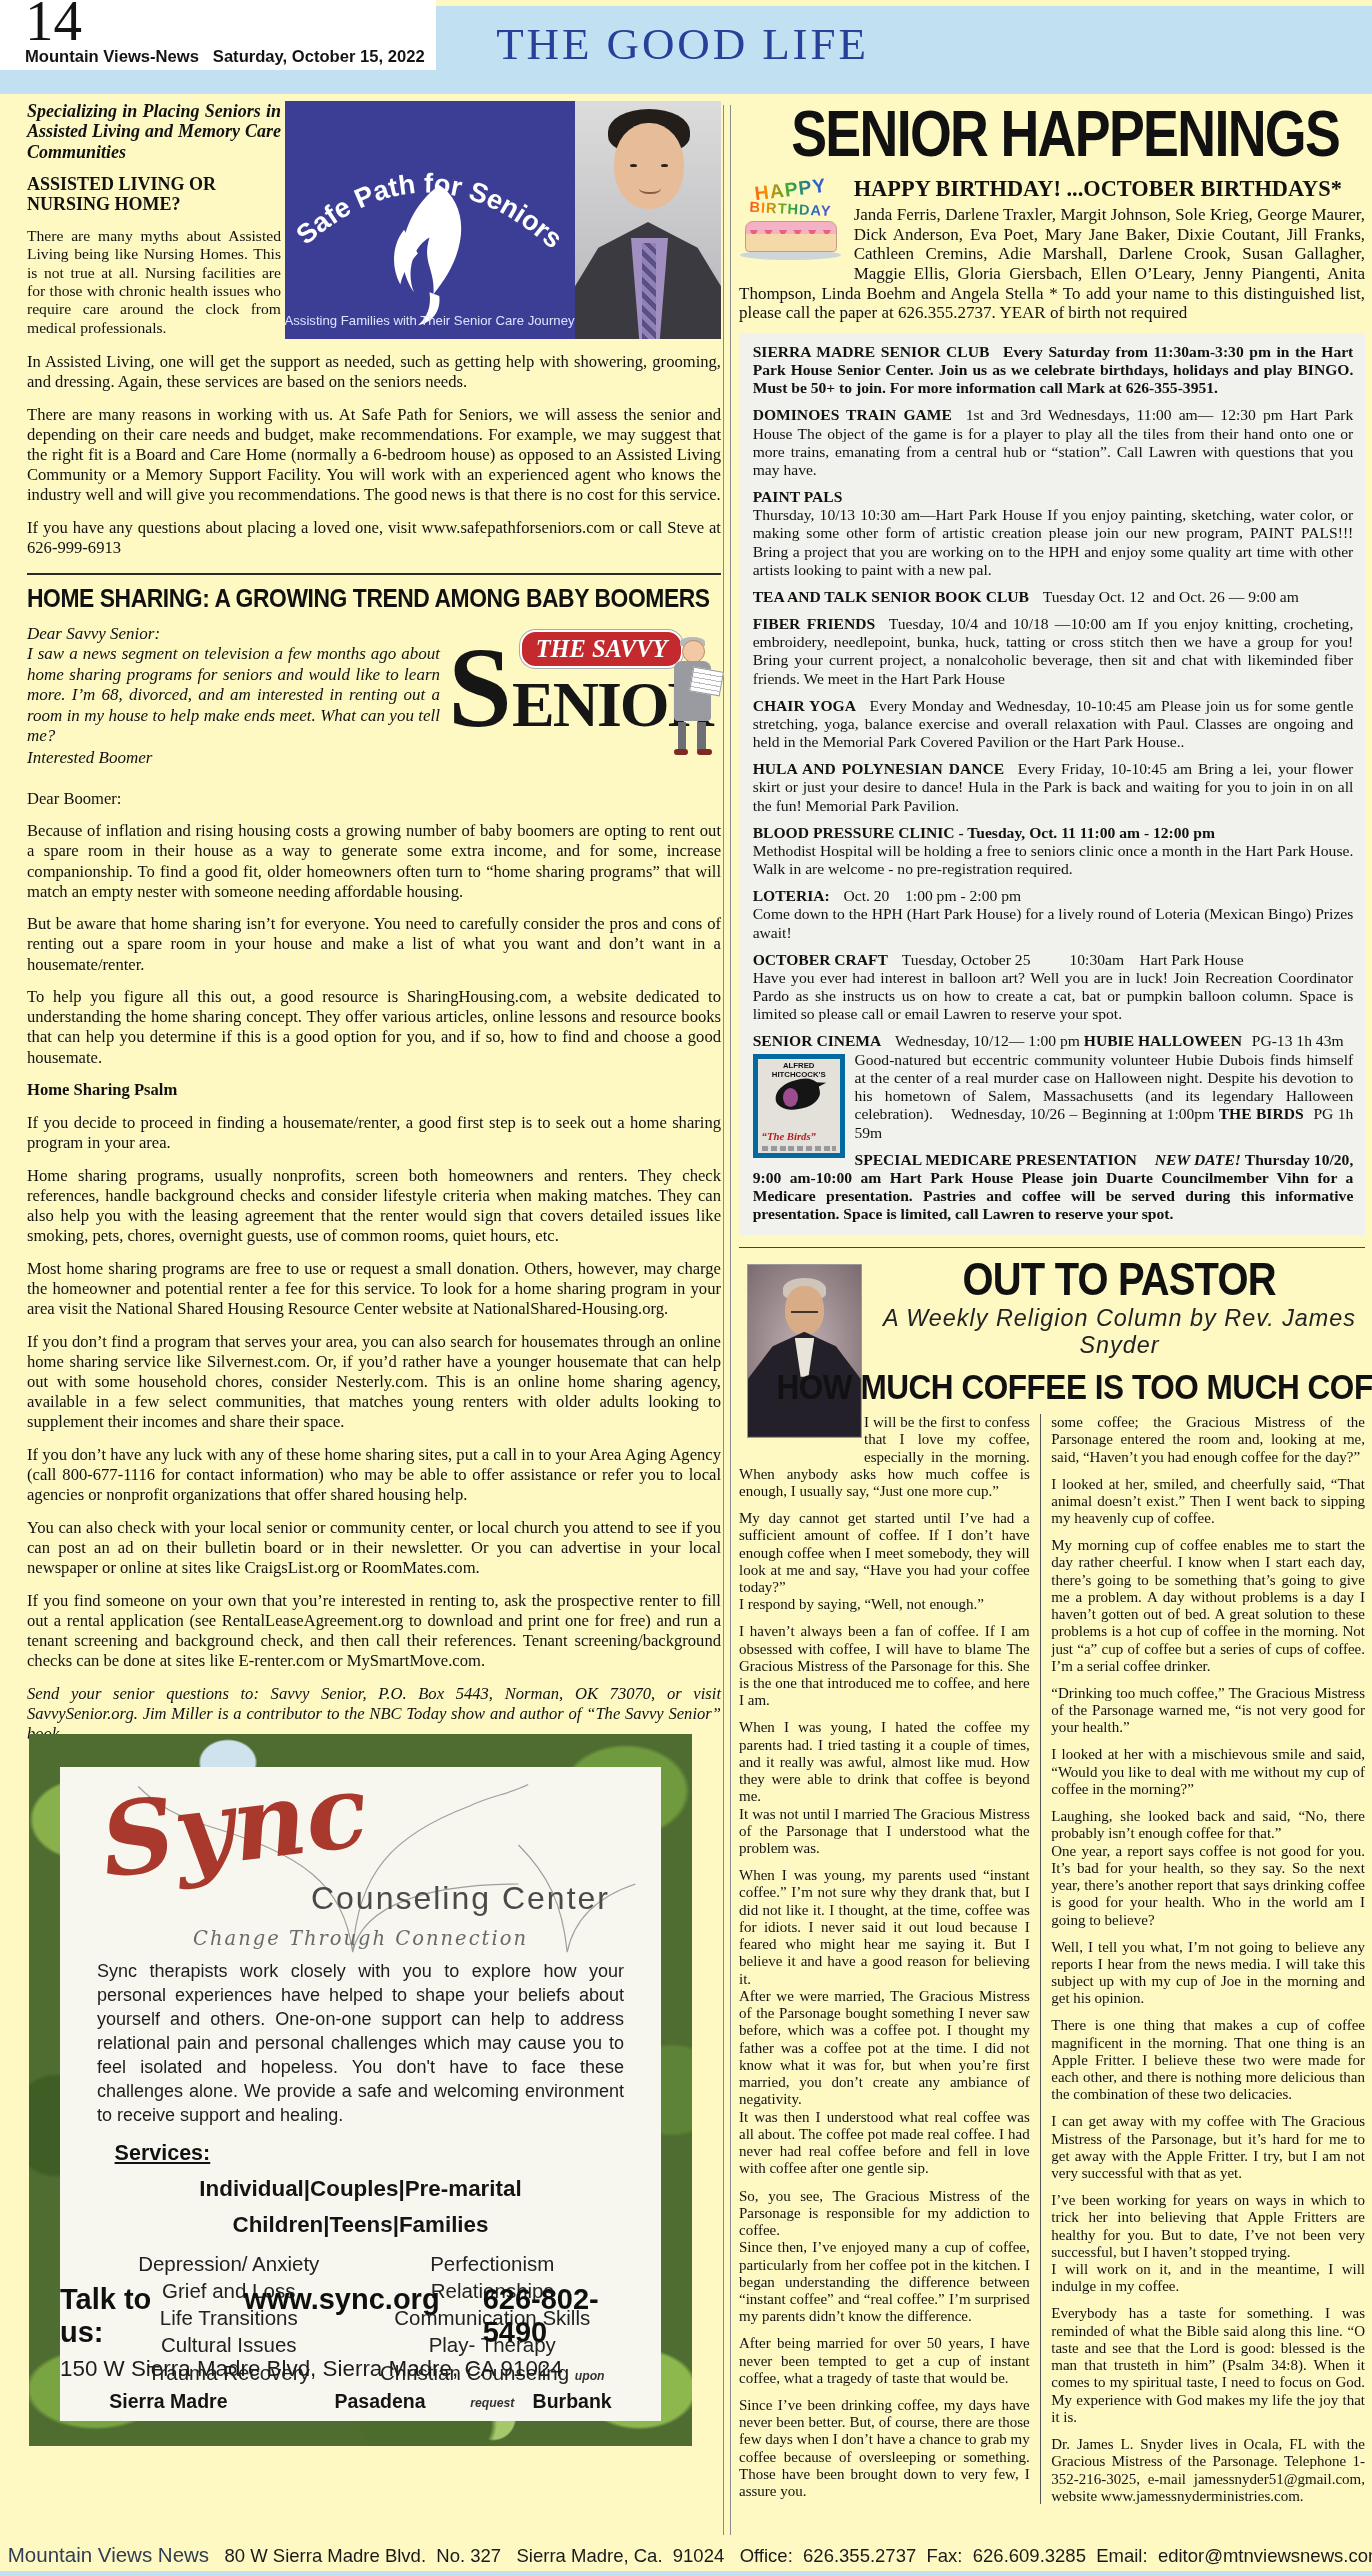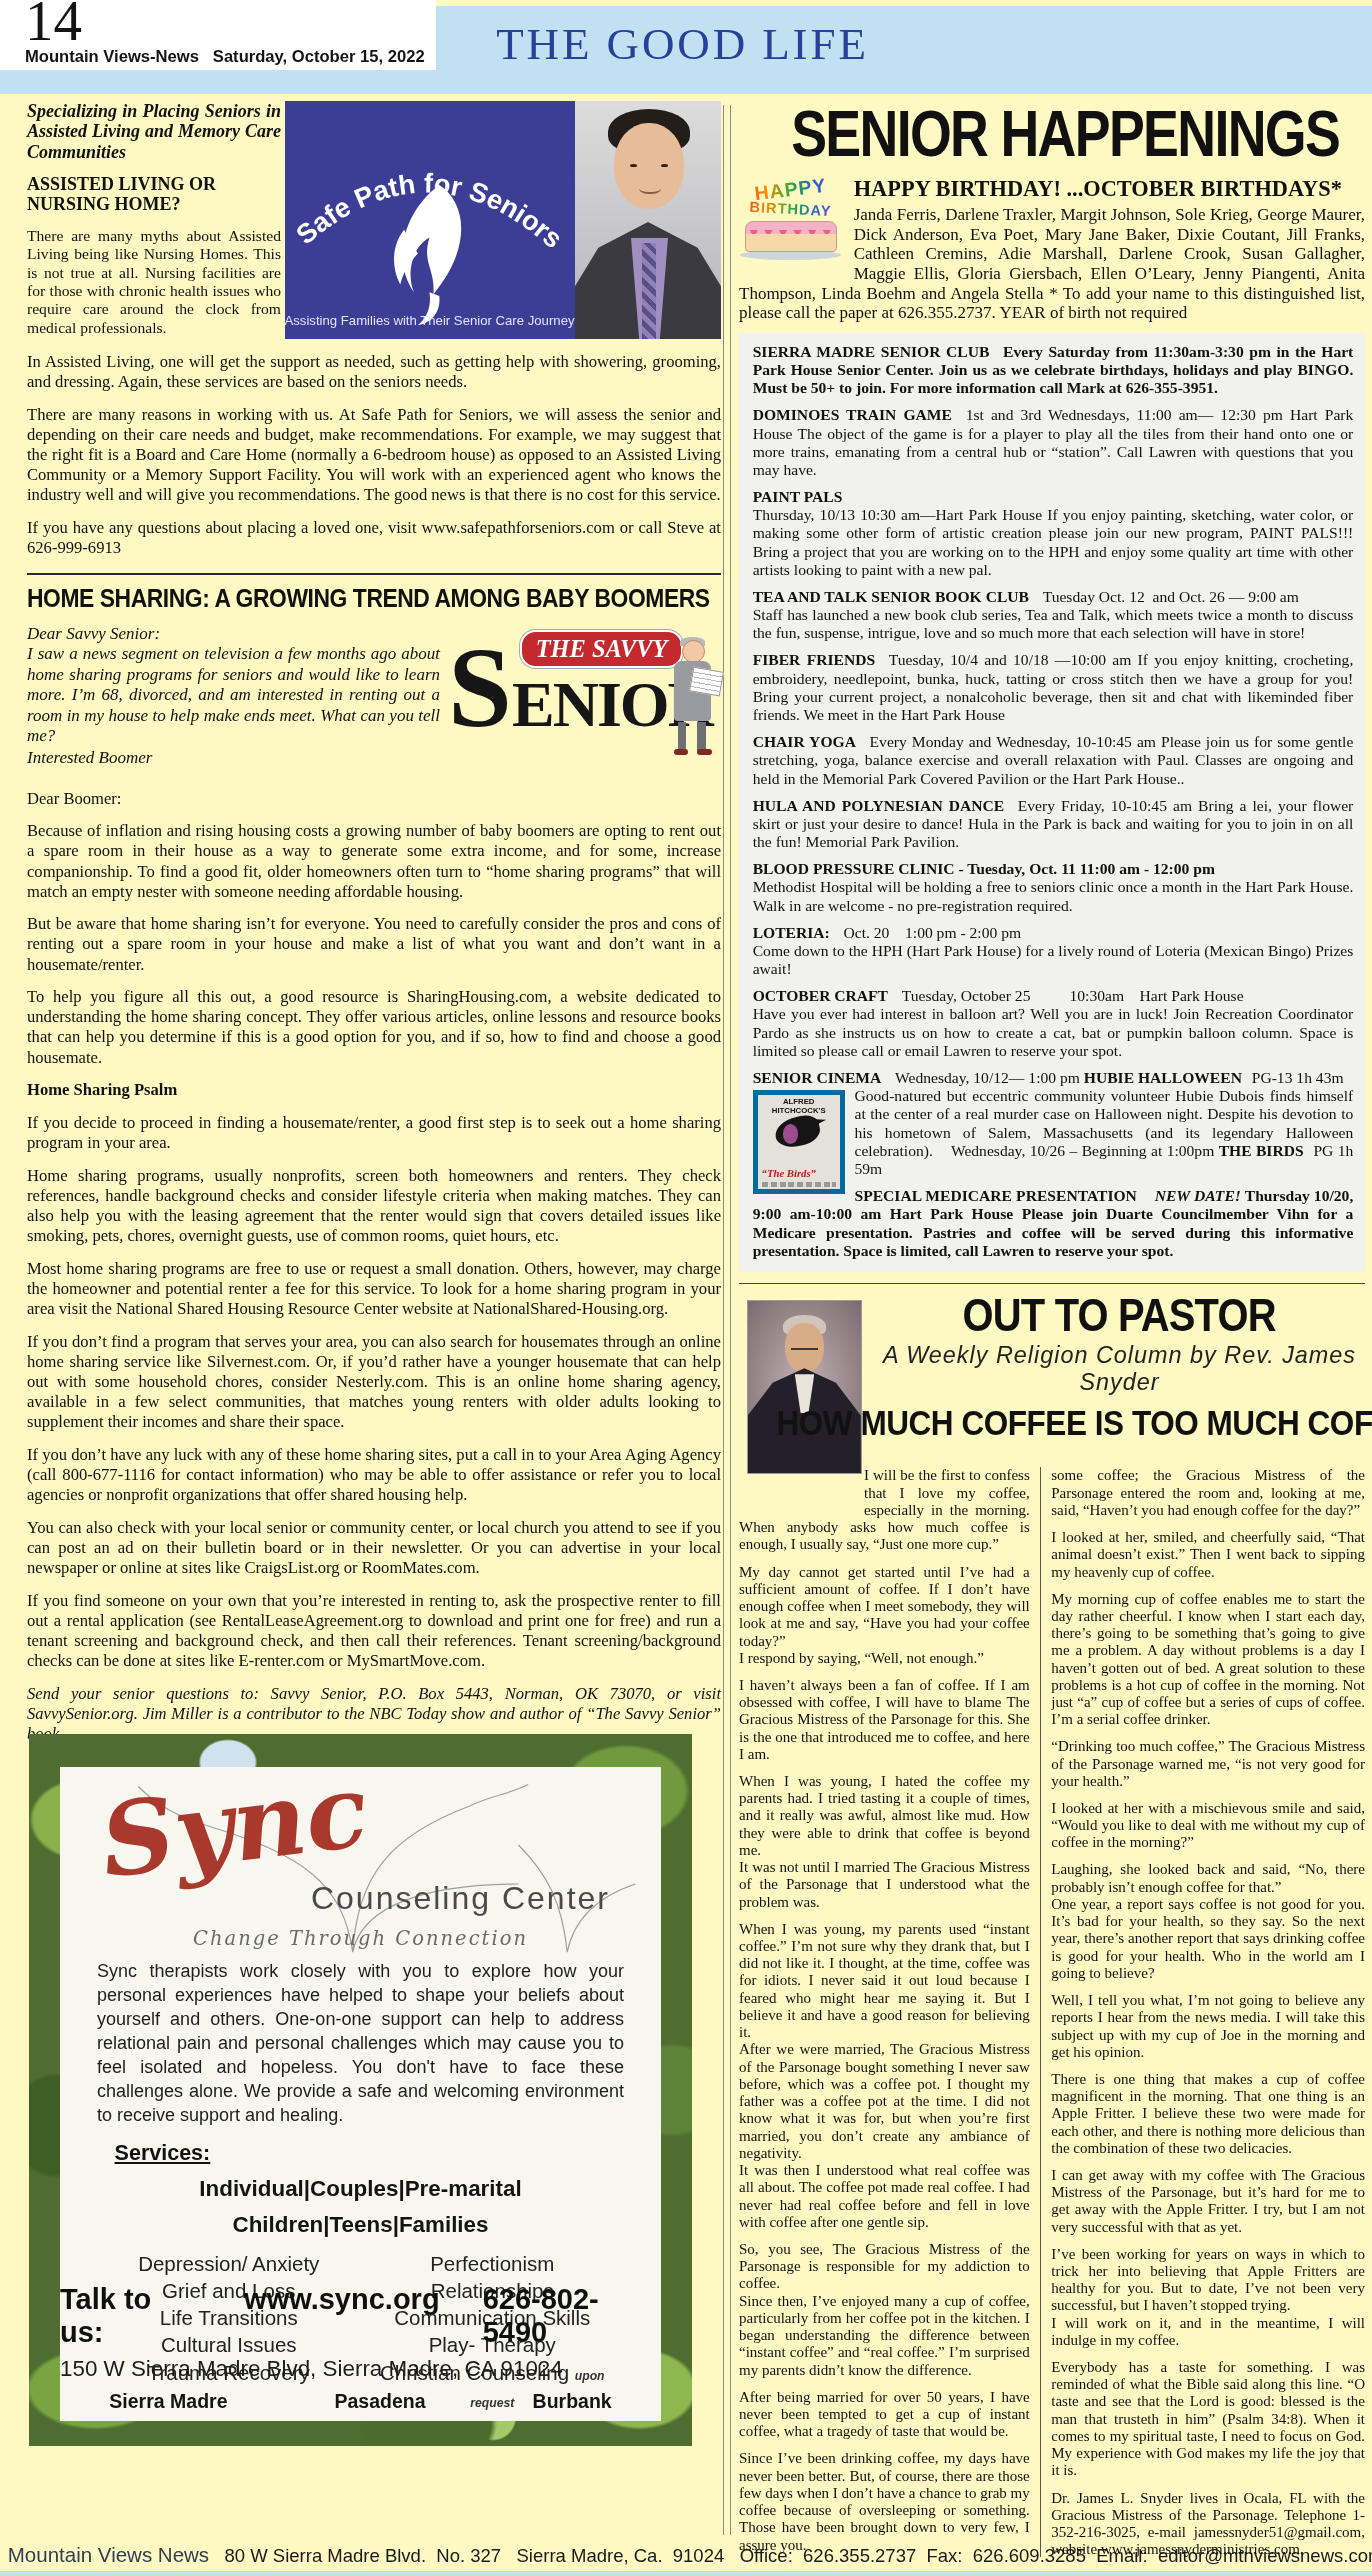--- a/index.html
+++ b/index.html
@@ -176,21 +176,21 @@
              clip-path:polygon(0 0,100% 0,70% 100%,30% 100%); }
   .pastor-heads { margin-left:135px; text-align:center; }
   .pastor-title { font-family:"Liberation Sans", sans-serif; font-weight:bold; font-size:47px; line-height:1.05;
                   letter-spacing:-1px; margin-top:5.9px; }
   .pastor-title .cond { transform:scaleX(0.85); transform-origin:center; }
   .pastor-sub { font-family:"Liberation Sans", sans-serif; font-style:italic; font-size:23.4px; letter-spacing:1px;
                 margin-top:2px; color:#222; }
   .pastor-head2 { text-align:center; font-family:"Liberation Sans", sans-serif; font-weight:bold; font-size:35px;
                   margin-top:7.8px; letter-spacing:-0.5px; }
   .pastor-head2 .cond { transform:scaleX(0.9); transform-origin:center; }
-  .pastor-cols { display:flex; margin-top:24px; }
+  .pastor-cols { display:flex; margin-top:7px; }
   .pcol { width:291px; height:1090px; overflow:hidden; font-size:15px; line-height:1.15; text-align:justify; }
   .pcol.r { width:314px; }
   .pcol p { margin:9.8px 0 0 0; }
   .pcol p:first-of-type { margin-top:0; }
   .pcol p.tight { margin-top:0; }
   .vdiv { width:1px; background:#555; margin:0 9.8px 0 10.7px; }
   .photo-spacer { float:left; width:125px; height:41px; }
 </style>
 </head>
 <body>
@@ -372,21 +372,21 @@
       <div class="bday-names">Janda Ferris, Darlene Traxler, Margit Johnson, Sole Krieg, George Maurer, Dick Anderson, Eva Poet, Mary Jane Baker, Dixie Coutant, Jill Franks, Cathleen Cremins, Adie Marshall, Darlene Crook, Susan Gallagher, Maggie Ellis, Gloria Giersbach, Ellen O’Leary, Jenny Piangenti, Anita Thompson, Linda Boehm and Angela Stella * To add your name to this distinguished list, please call the paper at 626.355.2737.  YEAR of birth not required</div>
     </div>
 
     <div class="events">
       <p class="ev"><span class="h">SIERRA MADRE SENIOR CLUB</span><span class="h when" style="white-space:normal;">Every Saturday from 11:30am-3:30 pm in the Hart Park House Senior Center.  Join us as we celebrate birthdays, holidays and play BINGO. Must be 50+ to join.  For more information call Mark at 626-355-3951.</span></p>
       <p class="ev"><span class="h">DOMINOES TRAIN GAME</span><span class="when" style="white-space:normal;">1st and 3rd Wednesdays,   11:00 am— 12:30 pm Hart Park House The object of the game is for a player to play all the tiles from their hand onto one or more trains, emanating from a central hub or “station”. Call Lawren with questions that you may have.</span></p>
       <p class="ev">
           <span class="h block">PAINT PALS</span>
           <span class="block">Thursday, 10/13   10:30 am—Hart Park House   If you enjoy painting, sketching, water color, or making some other form of artistic creation please join our new program, PAINT PALS!!! Bring a project that you are working on to the HPH and enjoy some quality art time with other artists looking to paint with a new pal.</span>
         </p>
-      <p class="ev"><span class="h">TEA AND TALK SENIOR BOOK CLUB</span><span class="when">Tuesday Oct. 12  and Oct. 26 — 9:00 am</span><span class="block">Staff has launched a new book club series, Tea and Talk, which meets twice a month to discuss the fun, suspense, intrigue, love and so much more that each selection will have in store!</span></p>
+      <p class="ev"><span class="h">TEA AND TALK SENIOR BOOK CLUB</span><span class="when">Tuesday Oct. 12  and Oct. 26 — 9:00 am</span></p>
       <p class="ev"><span class="h">FIBER FRIENDS</span><span class="when" style="white-space:normal;">Tuesday, 10/4 and 10/18 —10:00 am If you enjoy knitting, crocheting, embroidery, needlepoint, bunka, huck, tatting or cross stitch then we have a group for you! Bring your current project, a nonalcoholic beverage, then sit and chat with likeminded fiber friends. We meet in the Hart Park House</span></p>
       <p class="ev"><span class="h">CHAIR YOGA</span><span class="when" style="white-space:normal;">Every Monday and Wednesday, 10-10:45 am Please join us for some gentle stretching, yoga, balance exercise and overall relaxation with Paul. Classes are ongoing and held in the Memorial Park Covered Pavilion or the Hart Park House..</span></p>
       <p class="ev"><span class="h">HULA AND POLYNESIAN DANCE</span><span class="when" style="white-space:normal;">Every Friday, 10-10:45 am Bring a lei, your flower skirt or just your desire to dance! Hula in the Park is back and waiting for you to join in on all the fun! Memorial Park Pavilion.</span></p>
       <p class="ev">
           <span class="h block">BLOOD PRESSURE CLINIC - Tuesday, Oct. 11   11:00 am - 12:00 pm</span>
           <span class="block">Methodist Hospital will be holding a free to seniors clinic once a month in the Hart Park House.  Walk in are welcome - no pre-registration required.</span>
         </p>
       <p class="ev"><span class="h">LOTERIA:</span><span class="when">Oct. 20    1:00 pm - 2:00 pm</span><span class="block">Come down to the HPH (Hart Park House) for a lively round of Loteria (Mexican Bingo) Prizes await!</span></p>
       <p class="ev"><span class="h">OCTOBER CRAFT</span><span class="when">Tuesday, October 25          10:30am    Hart Park House</span><span class="block">Have you ever had interest in balloon art? Well you are in luck! Join Recreation Coordinator Pardo as she instructs us on how to create a cat, bat or pumpkin balloon column. Space is limited so please call or email Lawren to reserve your spot.</span></p>
       <p class="ev">

